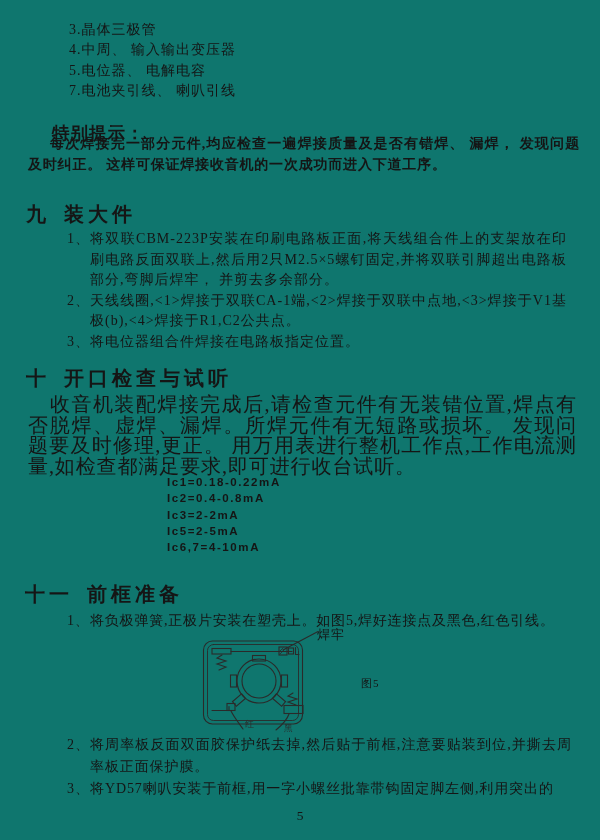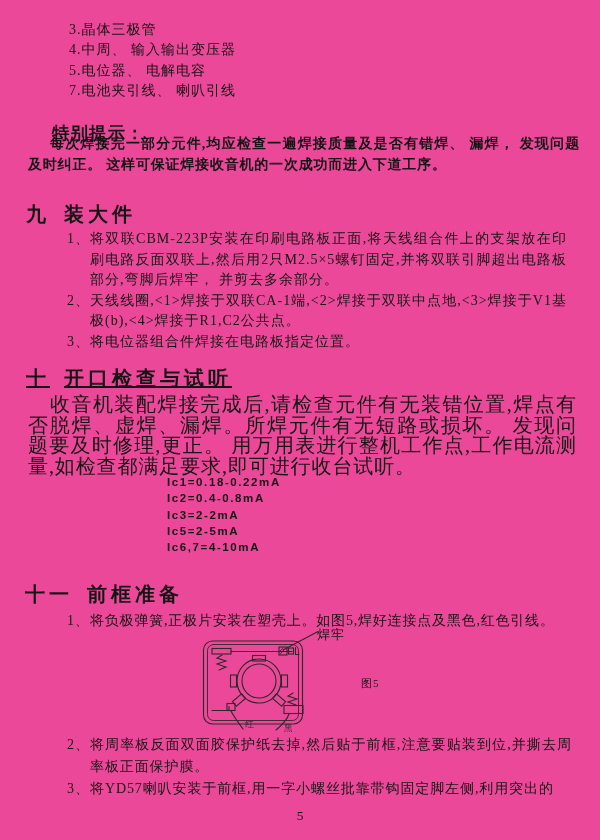--- a/index.html
+++ b/index.html
@@ -1,36 +1,36 @@
 <!DOCTYPE html>
 <html><head>
 <meta charset="utf-8">
 <style>
   html,body{margin:0;padding:0;background:#e8e8e6;}
   .page{
     position:relative; width:600px; height:840px; margin:0 auto;
-    background:#ec4899; color:#151515; overflow:hidden;
+    background:#0f766e; color:#151515; overflow:hidden;
     font-family:"Liberation Serif","DejaVu Serif",serif;
   }
   .abs{position:absolute;}
   
   .parts{left:69px; top:20px; font-size:14px; line-height:20.4px; letter-spacing:1px;}
   
   .sp-title{left:52px; top:121px; font-size:17.5px; font-weight:bold;
             font-family:"Liberation Sans","DejaVu Sans",sans-serif; letter-spacing:1px;}
   .sp-body{left:28px; top:134px; width:552px; font-size:14px; font-weight:bold;
            line-height:20.5px; letter-spacing:0.8px; text-indent:22px;
            text-align:justify; word-break:break-all;}
   
   .h{font-family:"Liberation Sans","DejaVu Sans",sans-serif; font-weight:bold;
      font-size:20px; letter-spacing:2px; white-space:nowrap;}
   .h .num{margin-right:14px; letter-spacing:4px;}
   .h .ttl{letter-spacing:4px;}
   .h9{left:26px; top:201px;}
-  .h10{left:26px; top:365px;text-decoration:underline;}
+  .h10{left:26px; top:365px;}
   .h11{left:25px; top:581px;}
   
   .nlist{font-size:14px; line-height:20.6px; letter-spacing:1px;}
   .nlist .li{display:flex;}
   .nlist .marker{flex:0 0 23px;}
   .nlist .litext{flex:1; text-align:justify; word-break:break-all;}
   .l9{left:67px; top:229px; width:500px;}
   .l11a{left:67px; top:611px; width:512px; letter-spacing:0.8px;}
   .l11b{left:67px; top:734px; width:505px; line-height:22px; letter-spacing:0.9px;}
   

